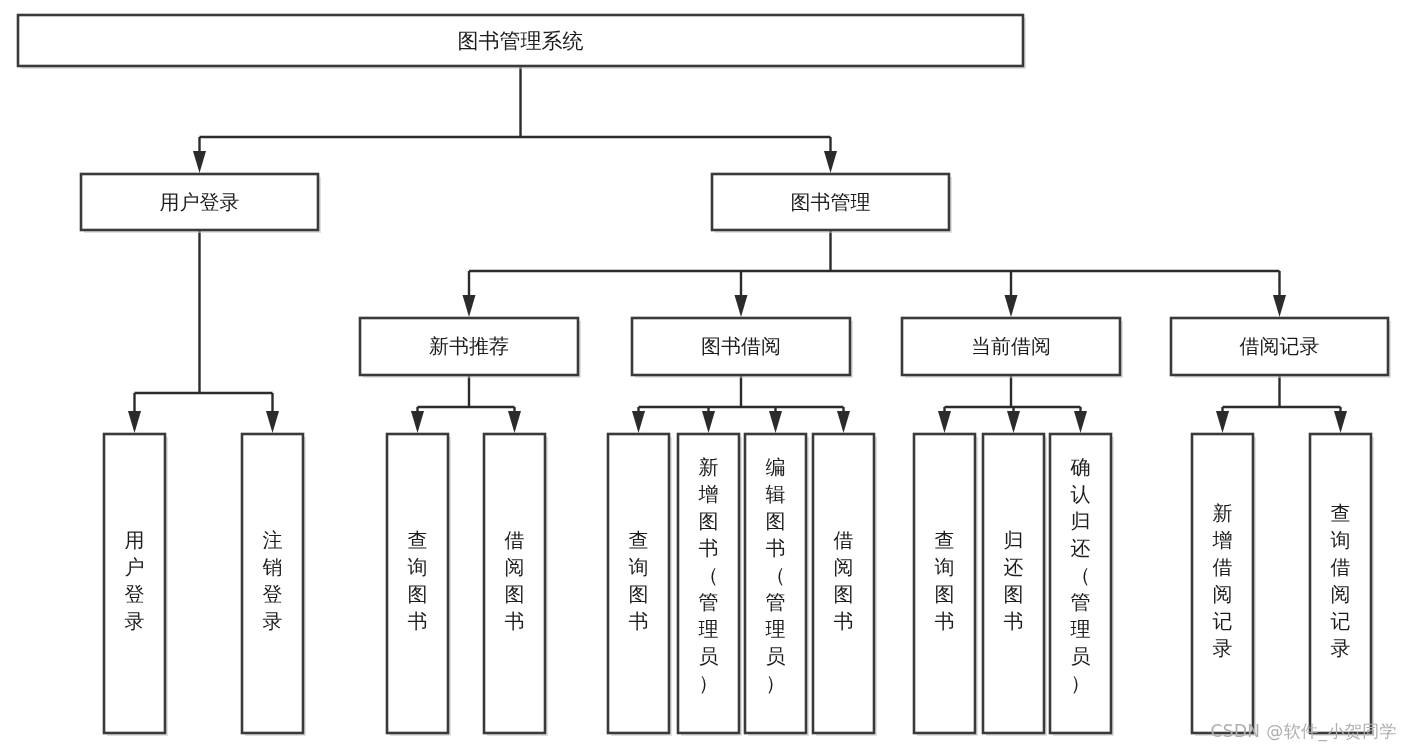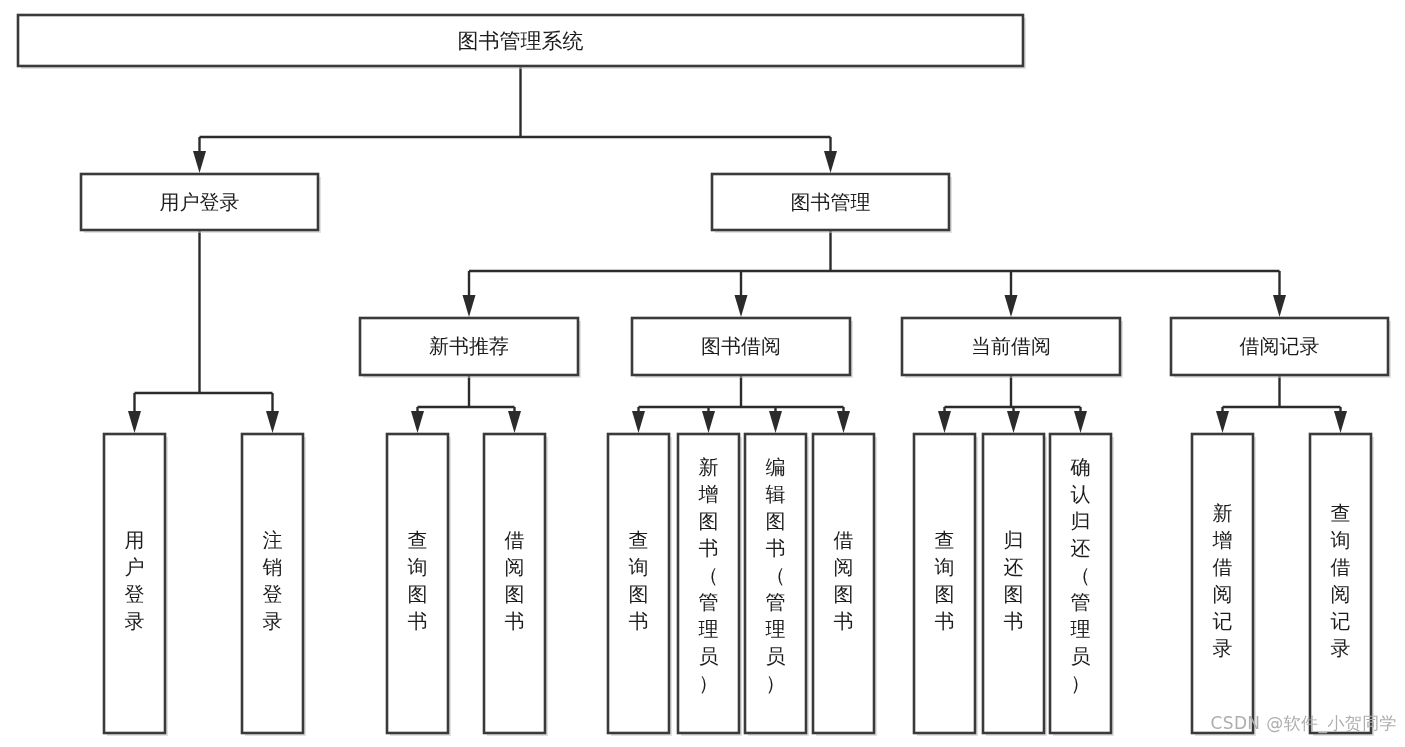--- a/index.html
+++ b/index.html
@@ -53,21 +53,21 @@
     dominant-baseline: middle;
   }
   .node-label-v {
     font-family: "DejaVu Sans", "Liberation Sans", sans-serif;
     fill: #1c1c1c;
     text-anchor: middle;
   }
   .watermark-text {
     position: absolute;
     right: 8px;
-    bottom: 12px;
+    bottom: 4px;
     font-family: "DejaVu Sans", "Liberation Sans", sans-serif;
     font-size: 17px;
     color: #aeaeae;
     letter-spacing: 0.4px;
     white-space: nowrap;
     user-select: none;
   }
 </style>
 </head>
 <body>

